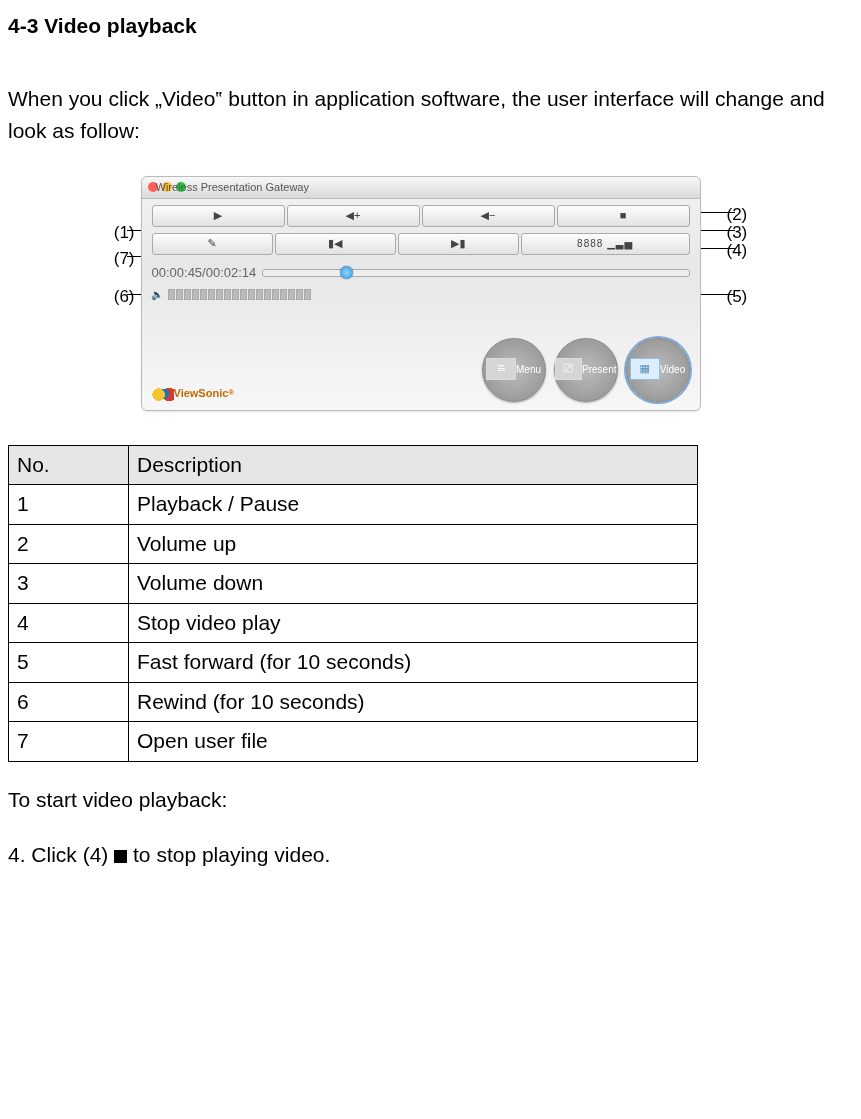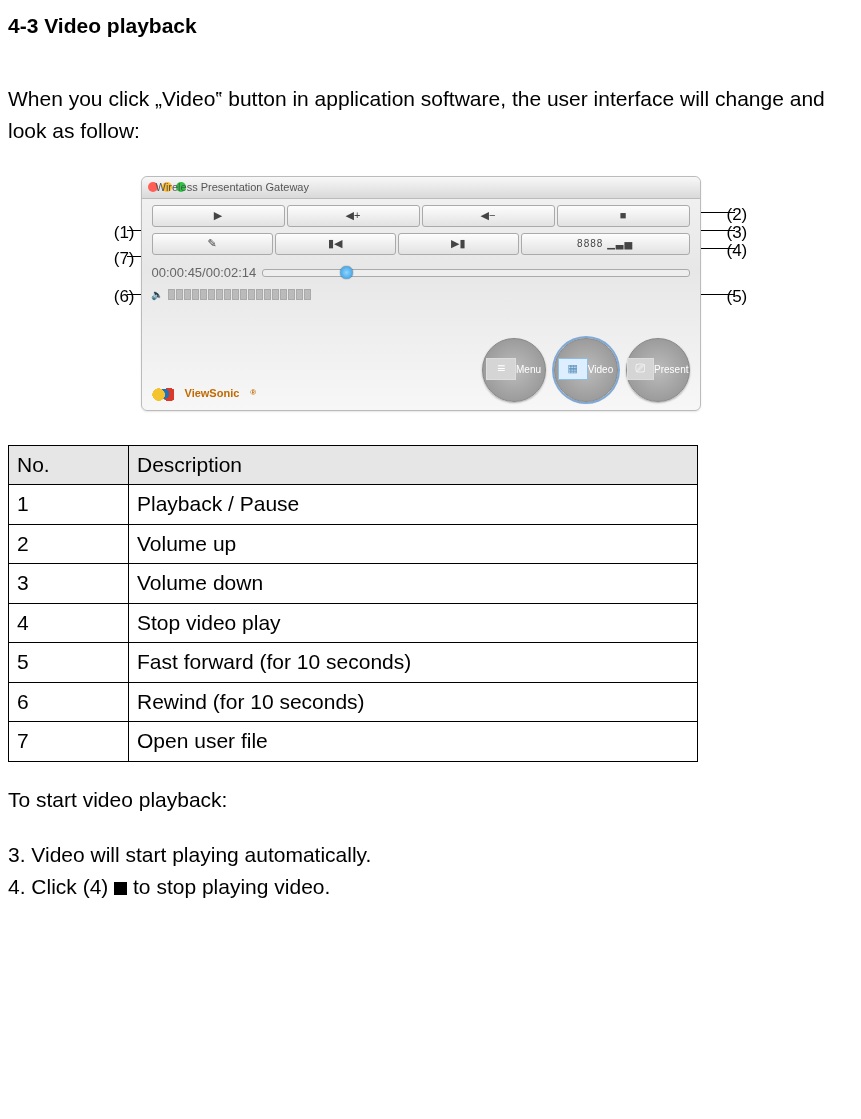--- a/index.html
+++ b/index.html
@@ -83,21 +83,21 @@
     padding:4px 10px 0 10px;display:flex;align-items:center;gap:4px;font-size:9px;color:#555;
   }
   .volicon{font-size:10px;}
   .volbars{display:flex;gap:1px;}
   .volbars span{width:7px;height:11px;border:1px solid #aaa;background:#bbb;}
 
   .bottom{
     position:absolute;left:10px;right:10px;bottom:8px;display:flex;align-items:flex-end;gap:8px;
   }
   .logo{
-    display:flex;align-items:center;gap:11px;font-size:11px;font-weight:bold;color:#c06a00;
+    display:flex;align-items:center;gap:0;font-size:11px;font-weight:bold;color:#c06a00;
   }
   .logo-birds{
     width:22px;height:16px;
     background:
       radial-gradient(circle at 30% 60%, #f4c430 34%, transparent 35%),
       radial-gradient(circle at 55% 55%, #1e73b8 34%, transparent 35%),
       radial-gradient(circle at 78% 60%, #d93a2b 34%, transparent 35%);
   }
   .spacer{flex:1;}
   .bigbtn{
@@ -249,27 +249,27 @@
         <div class="logo">
           <span class="logo-birds"></span>
           <span>ViewSonic</span>
             <span style="font-size:8px;vertical-align:top">®</span>
         </div>
         <div class="spacer"></div>
         <div class="bigbtn menu">
           <div class="bicon"></div>
           <span>Menu</span>
         </div>
+        <div class="bigbtn present">
+          <div class="bicon"></div>
+          <span>Present</span>
+        </div>
         <div class="bigbtn video sel">
           <div class="bicon"></div>
           <span>Video</span>
-        </div>
-        <div class="bigbtn present">
-          <div class="bicon"></div>
-          <span>Present</span>
         </div>
       </div>
     </div>
   </div>
 </div>
 
 <table class="tbl">
   <thead>
     <tr>
       <th class="cno">No.</th>
@@ -306,19 +306,18 @@
         <td>Open user file</td>
       </tr>
   </tbody>
 </table>
 
 <div class="spacerblock"></div>
 
 <p style="margin:0 0 22px 0;">To start video playback:</p>
 
 <div class="steps">
-  <p>3. Video will start playing automatically.</p>
   <p>
     <span>4. Click (4) </span>
     <span class="inline-stop"></span>
     <span> to stop playing video.</span>
   </p>
 </div>
 
 </body></html>

